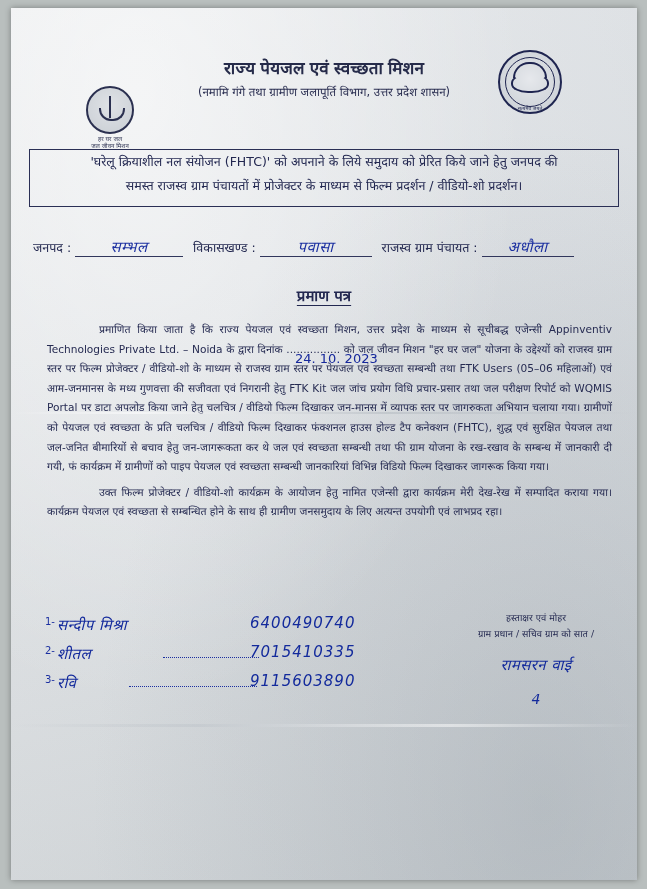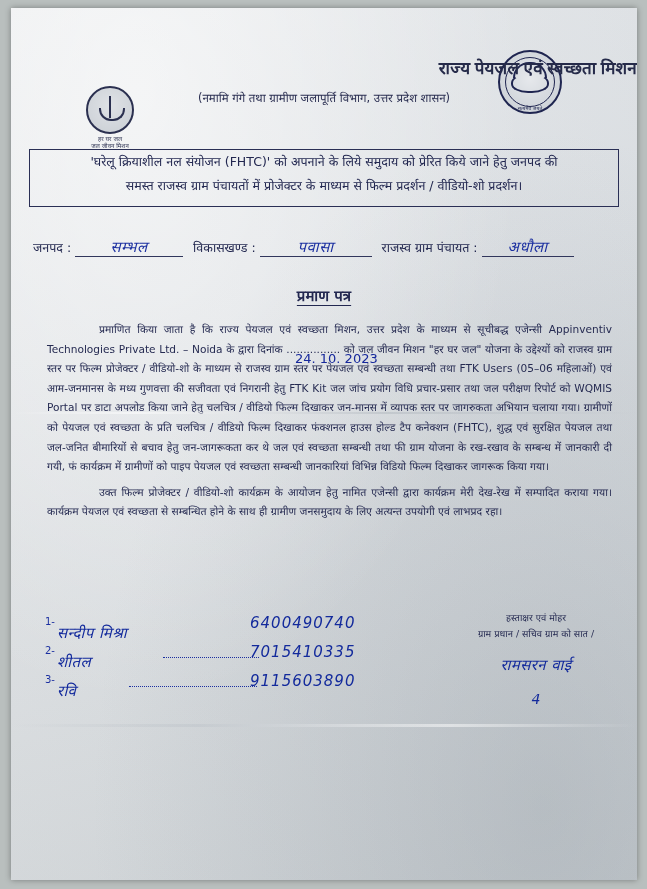--- a/index.html
+++ b/index.html
@@ -23,32 +23,32 @@
     position:absolute;inset:0;
     background:
       radial-gradient(ellipse at 20% 10%, rgba(255,255,255,.55) 0%, rgba(255,255,255,0) 55%),
       radial-gradient(ellipse at 85% 92%, rgba(120,130,140,.25) 0%, rgba(255,255,255,0) 60%),
       linear-gradient(95deg, rgba(200,205,210,.15) 0%, rgba(170,180,190,.25) 100%);
     pointer-events:none;
   }
   
   .hdr{position:absolute;left:0;top:48px;width:100%;}
   .hdr-title{
-    text-align:right;
+    text-align:center;
     font-size:17px;
     font-weight:bold;
     color:#262b4a;
     letter-spacing:.2px;
-    font-family:Liberation Serif, serif;
+    font-family:Liberation Sans, sans-serif;
   }
   .hdr-sub{
     text-align:center;
     font-size:11.5px;
     color:#2b2f52;
-    margin-top:11px;
+    margin-top:5px;
   }
   .logo-left{
     position:absolute;left:72px;top:78px;width:54px;height:58px;
     text-align:center;
   }
   .logo-right{
     position:absolute;left:487px;top:42px;width:66px;height:66px;
   }
   .emblem{
     width:44px;height:44px;border-radius:50%;
@@ -145,21 +145,21 @@
   }
   .sig-row{
     position:relative;height:29px;
     font-size:13px;
   }
   .sig-num{
     position:absolute;left:0;top:2px;font-size:10px;color:#1b2fa0;
   }
   .sig-name{
     position:absolute;left:12px;top:0;
-    color:#132a9c;font-size:15px;font-style:italic;letter-spacing:.4px;margin-top:8px;
+    color:#132a9c;font-size:15px;font-style:italic;letter-spacing:.4px;
   }
   .sig-dots{
     position:absolute;left:118px;top:14px;width:96px;
     border-bottom:1.2px dotted #1b2fa0;
   }
   .sig-phone{
     position:absolute;left:205px;top:0;
     color:#132a9c;font-size:15px;font-style:italic;letter-spacing:1px;
   }
   .stamp-block{

